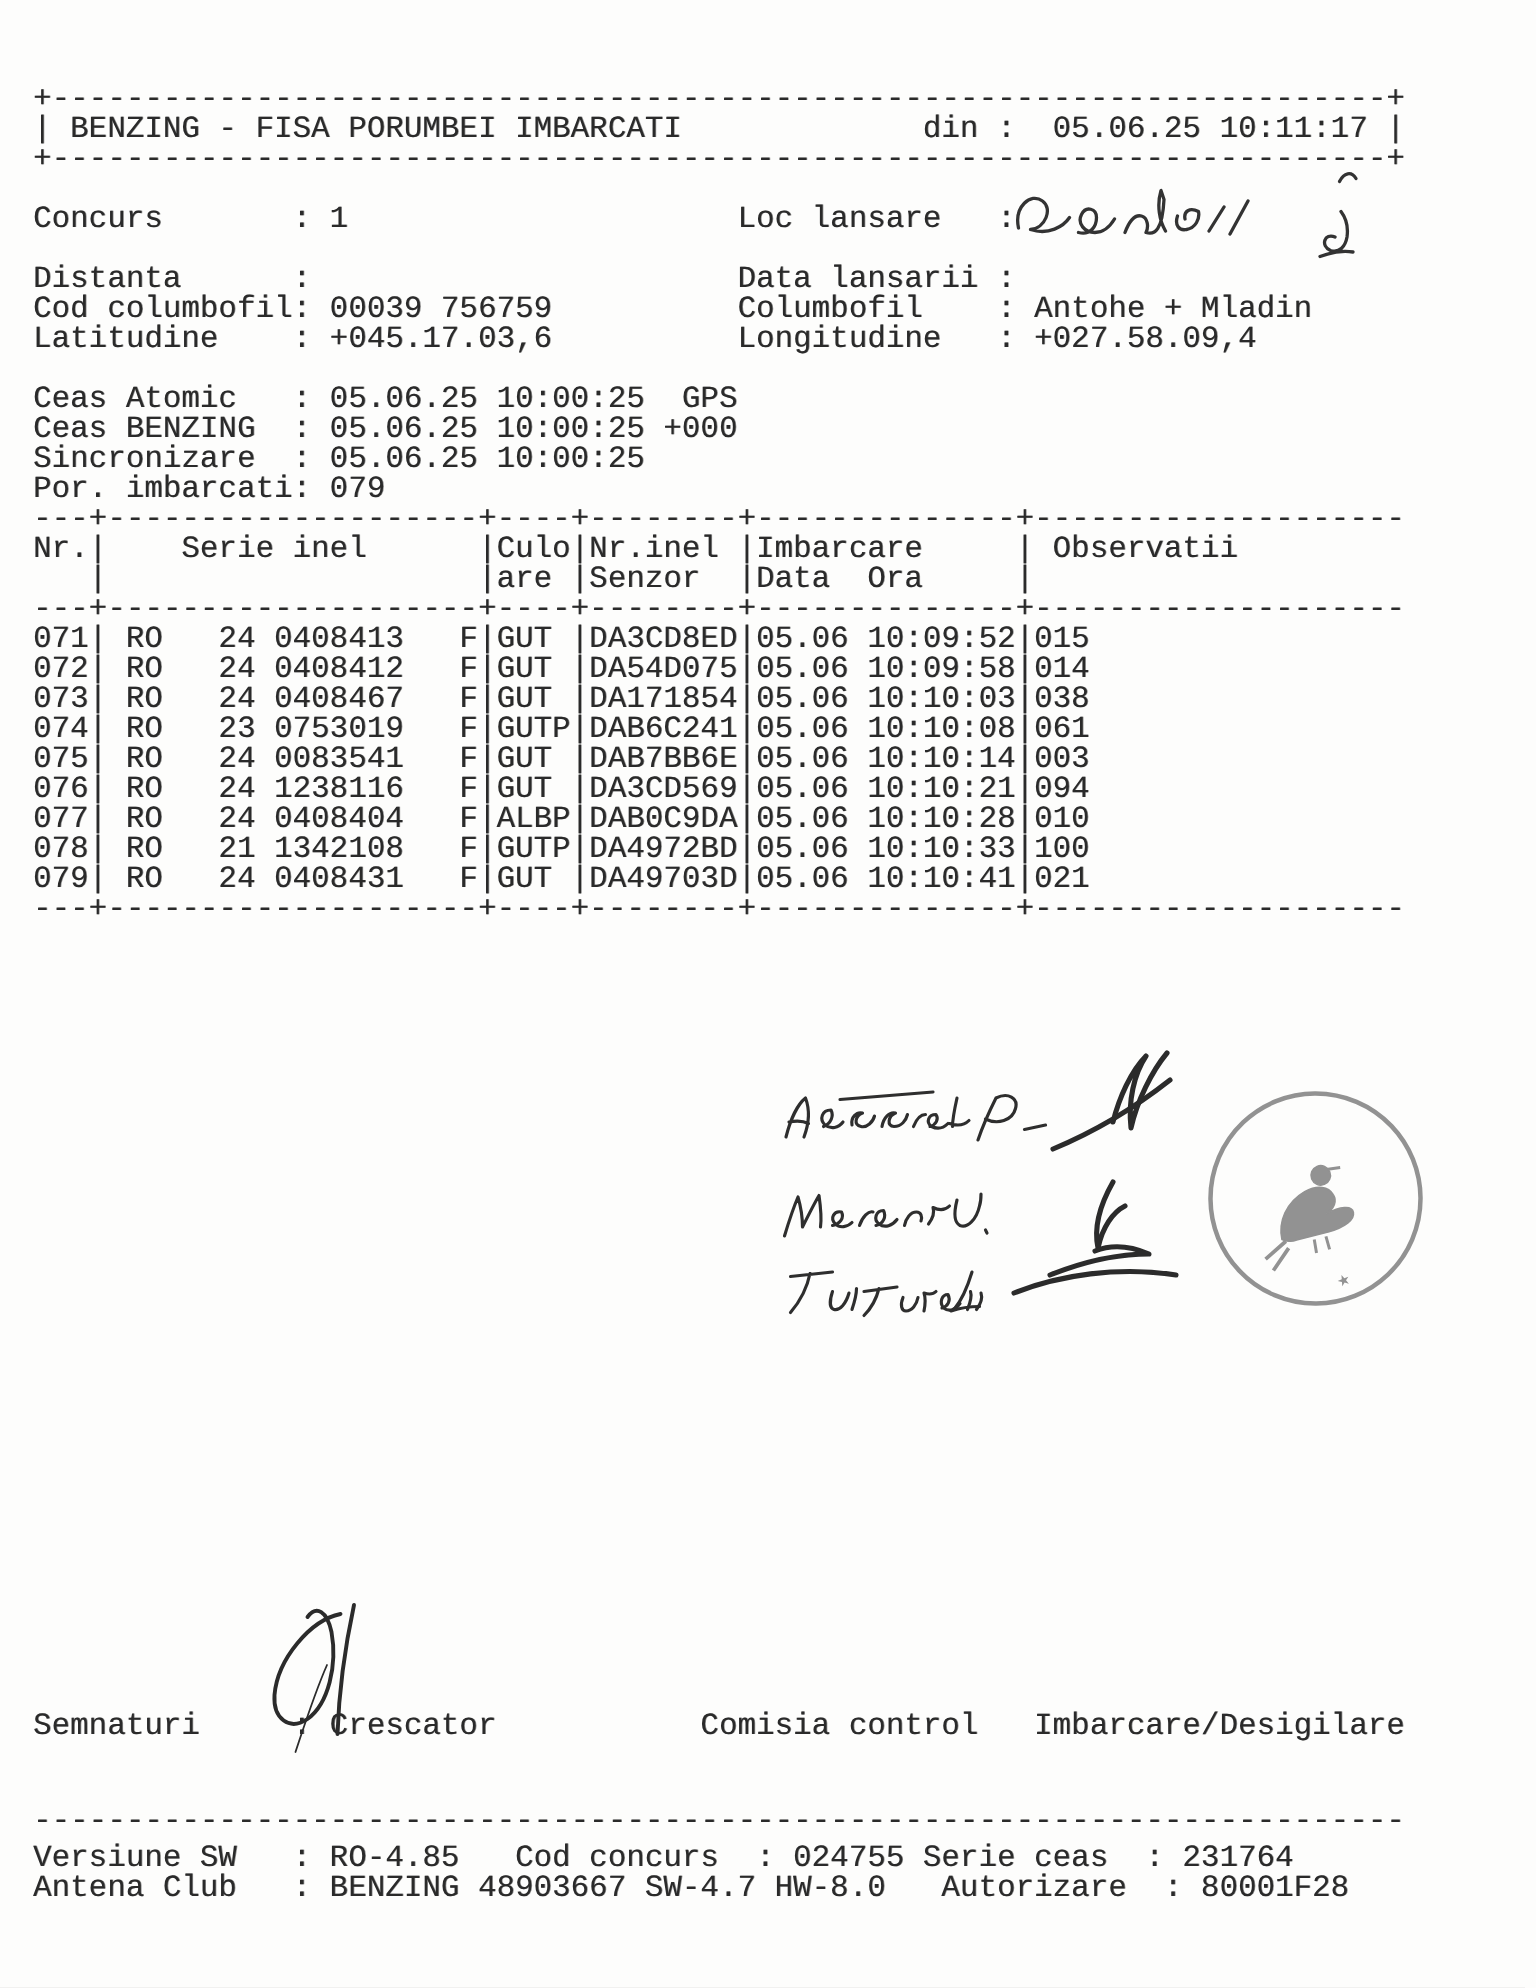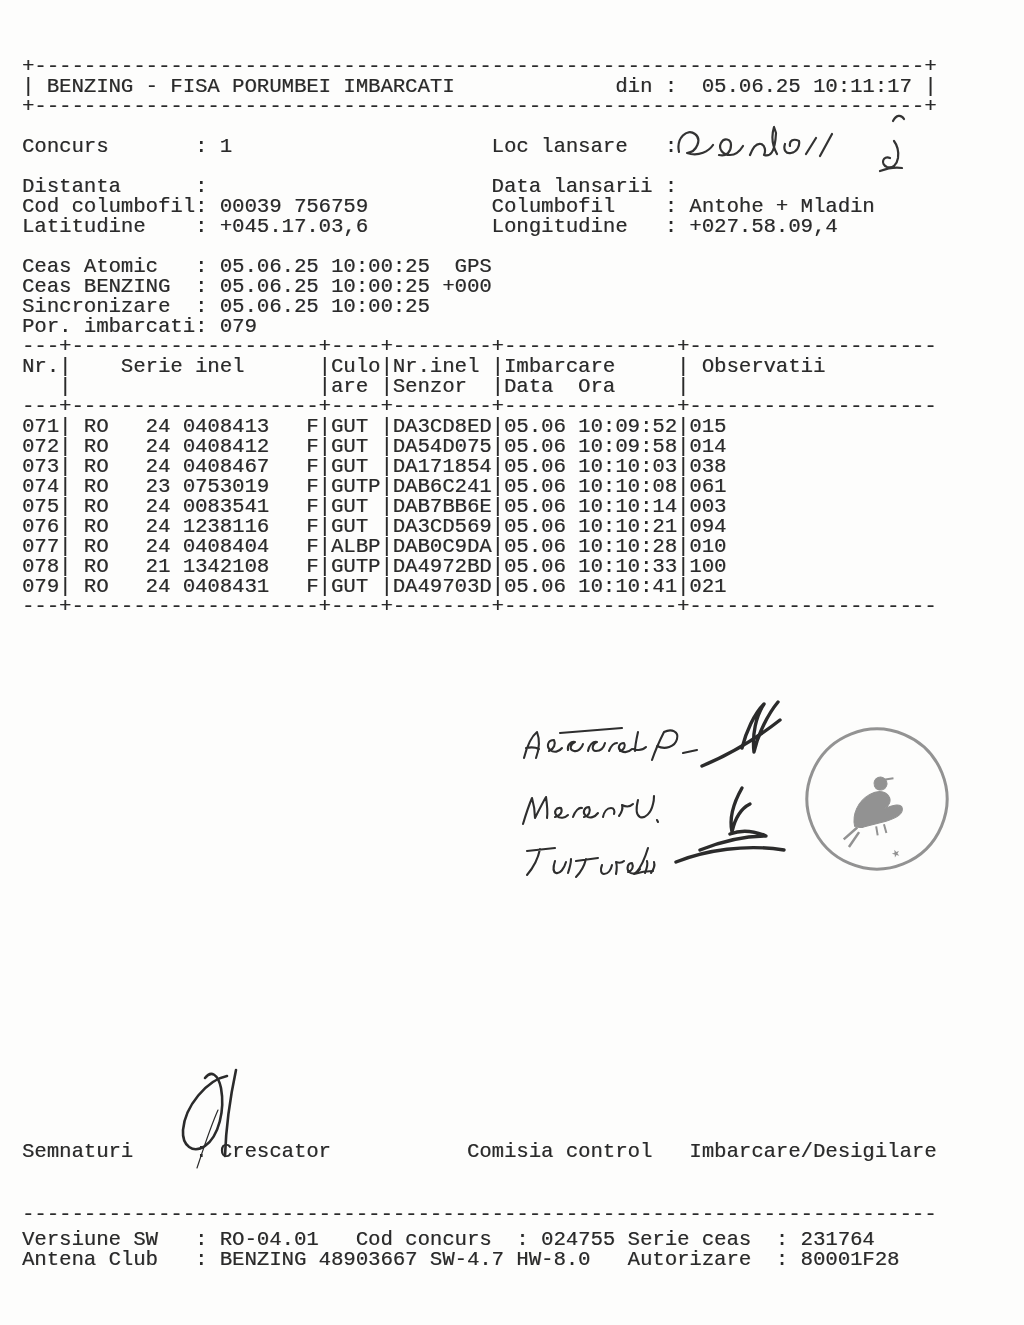--- a/index.html
+++ b/index.html
@@ -30,21 +30,21 @@
 </style>
 </head>
 <body>
 
 <div class="page">
 
   <div class="printout" id="printout"><div>+------------------------------------------------------------------------+</div><div>| BENZING - FISA PORUMBEI IMBARCATI             din :  05.06.25 10:11:17 |</div><div>+------------------------------------------------------------------------+</div><div>&nbsp;</div><div>Concurs       : 1                     Loc lansare   : </div><div>&nbsp;</div><div>Distanta      :                       Data lansarii : </div><div>Cod columbofil: 00039 756759          Columbofil    : Antohe + Mladin</div><div>Latitudine    : +045.17.03,6          Longitudine   : +027.58.09,4</div><div>&nbsp;</div><div>Ceas Atomic   : 05.06.25 10:00:25  GPS</div><div>Ceas BENZING  : 05.06.25 10:00:25 +000</div><div>Sincronizare  : 05.06.25 10:00:25</div><div>Por. imbarcati: 079</div><div>---+--------------------+----+--------+--------------+--------------------</div><div>Nr.|    Serie inel      |Culo|Nr.inel |Imbarcare     | Observatii</div><div>   |                    |are |Senzor  |Data  Ora     |</div><div>---+--------------------+----+--------+--------------+--------------------</div><div>071| RO   24 0408413   F|GUT |DA3CD8ED|05.06 10:09:52|015</div><div>072| RO   24 0408412   F|GUT |DA54D075|05.06 10:09:58|014</div><div>073| RO   24 0408467   F|GUT |DA171854|05.06 10:10:03|038</div><div>074| RO   23 0753019   F|GUTP|DAB6C241|05.06 10:10:08|061</div><div>075| RO   24 0083541   F|GUT |DAB7BB6E|05.06 10:10:14|003</div><div>076| RO   24 1238116   F|GUT |DA3CD569|05.06 10:10:21|094</div><div>077| RO   24 0408404   F|ALBP|DAB0C9DA|05.06 10:10:28|010</div><div>078| RO   21 1342108   F|GUTP|DA4972BD|05.06 10:10:33|100</div><div>079| RO   24 0408431   F|GUT |DA49703D|05.06 10:10:41|021</div><div>---+--------------------+----+--------+--------------+--------------------</div></div>
 
   <div class="semnaturi-line" id="semnaturi"><div>Semnaturi     : Crescator           Comisia control   Imbarcare/Desigilare</div></div>
 
-  <div class="footer-block" id="footer"><div>--------------------------------------------------------------------------</div><div class="mt">Versiune SW   : RO-04.01   Cod concurs  : 024755 Serie ceas  : 231764</div><div>Antena Club   : BENZING 48903667 SW-4.7 HW-8.0   Autorizare  : 80001F28</div></div>
+  <div class="footer-block" id="footer"><div>--------------------------------------------------------------------------</div><div class="mt">Versiune SW   : RO-4.85   Cod concurs  : 024755 Serie ceas  : 231764</div><div>Antena Club   : BENZING 48903667 SW-4.7 HW-8.0   Autorizare  : 80001F28</div></div>
 
   <svg class="ink-overlay" width="1024" height="1325" viewBox="0 0 1024 1325">
 
     <g stroke="#333" stroke-width="2.2" fill="none" stroke-linecap="round" stroke-linejoin="round">
       <path d="M679 152 c-3-14 8-24 16-18 c7 5 2 18-8 19 c12 4 22-2 26-8
                m6 10 c8 2 12-4 12-10 c0-6-7-8-10-2 c-3 6 2 12 9 12 c6 0 10-4 13-9
                m7 9 c3-8 7-12 11-11 c4 1 5 7 3 11 c6 2 11-2 12-22 l-2-6 c-3 10-1 20 3 27
                m8-10 c-2 6 1 10 6 9 c6-1 9-7 8-12 c-6-3-10 0-9 5
                m16 8 l10-16 m4 18 l12-22"></path>
       <path d="M890 158 c-7-3-10 6-3 9 c6 2 10-3 11-9 c1-7-1-13-4-17 m-14 30 c8-3 16-4 22-3"></path>

